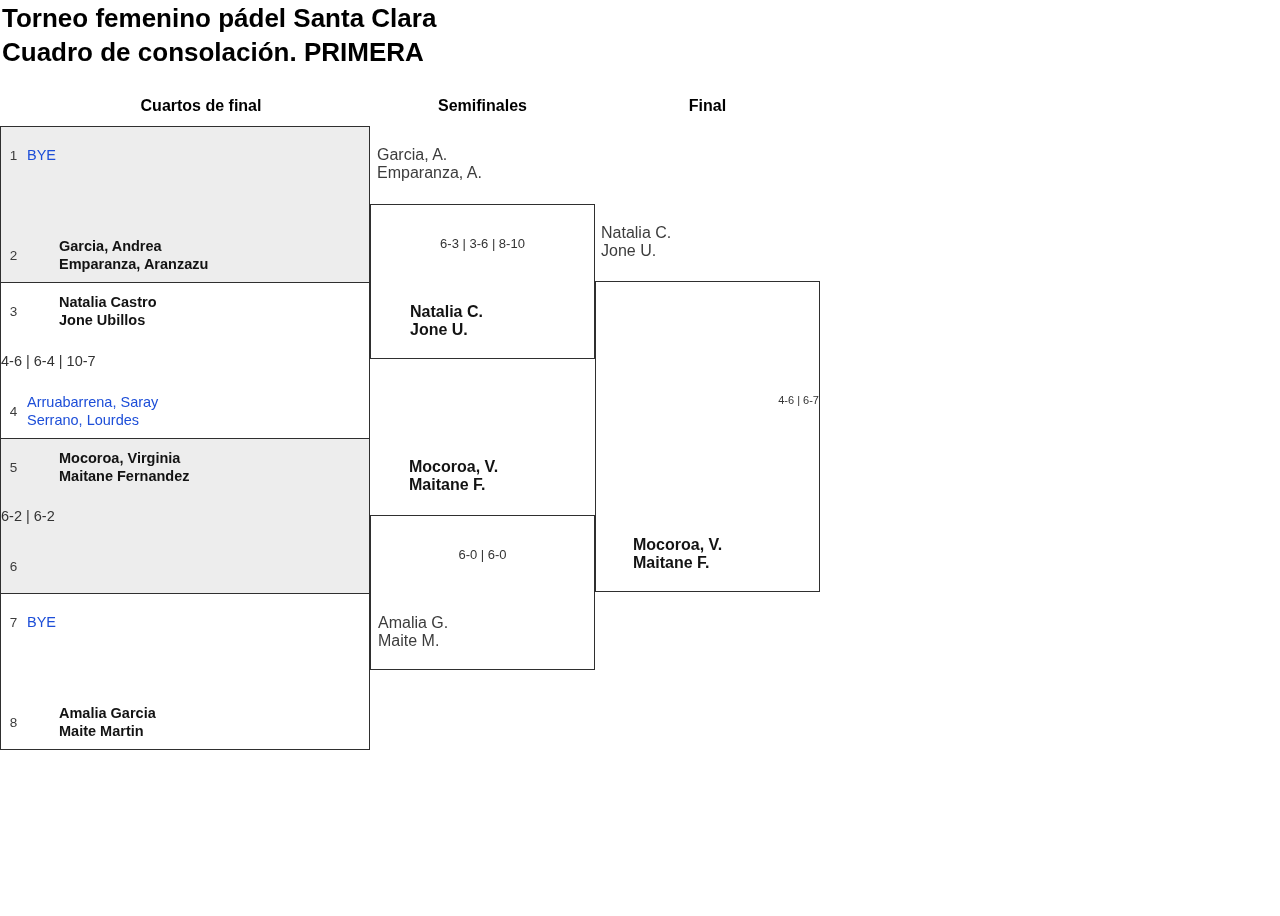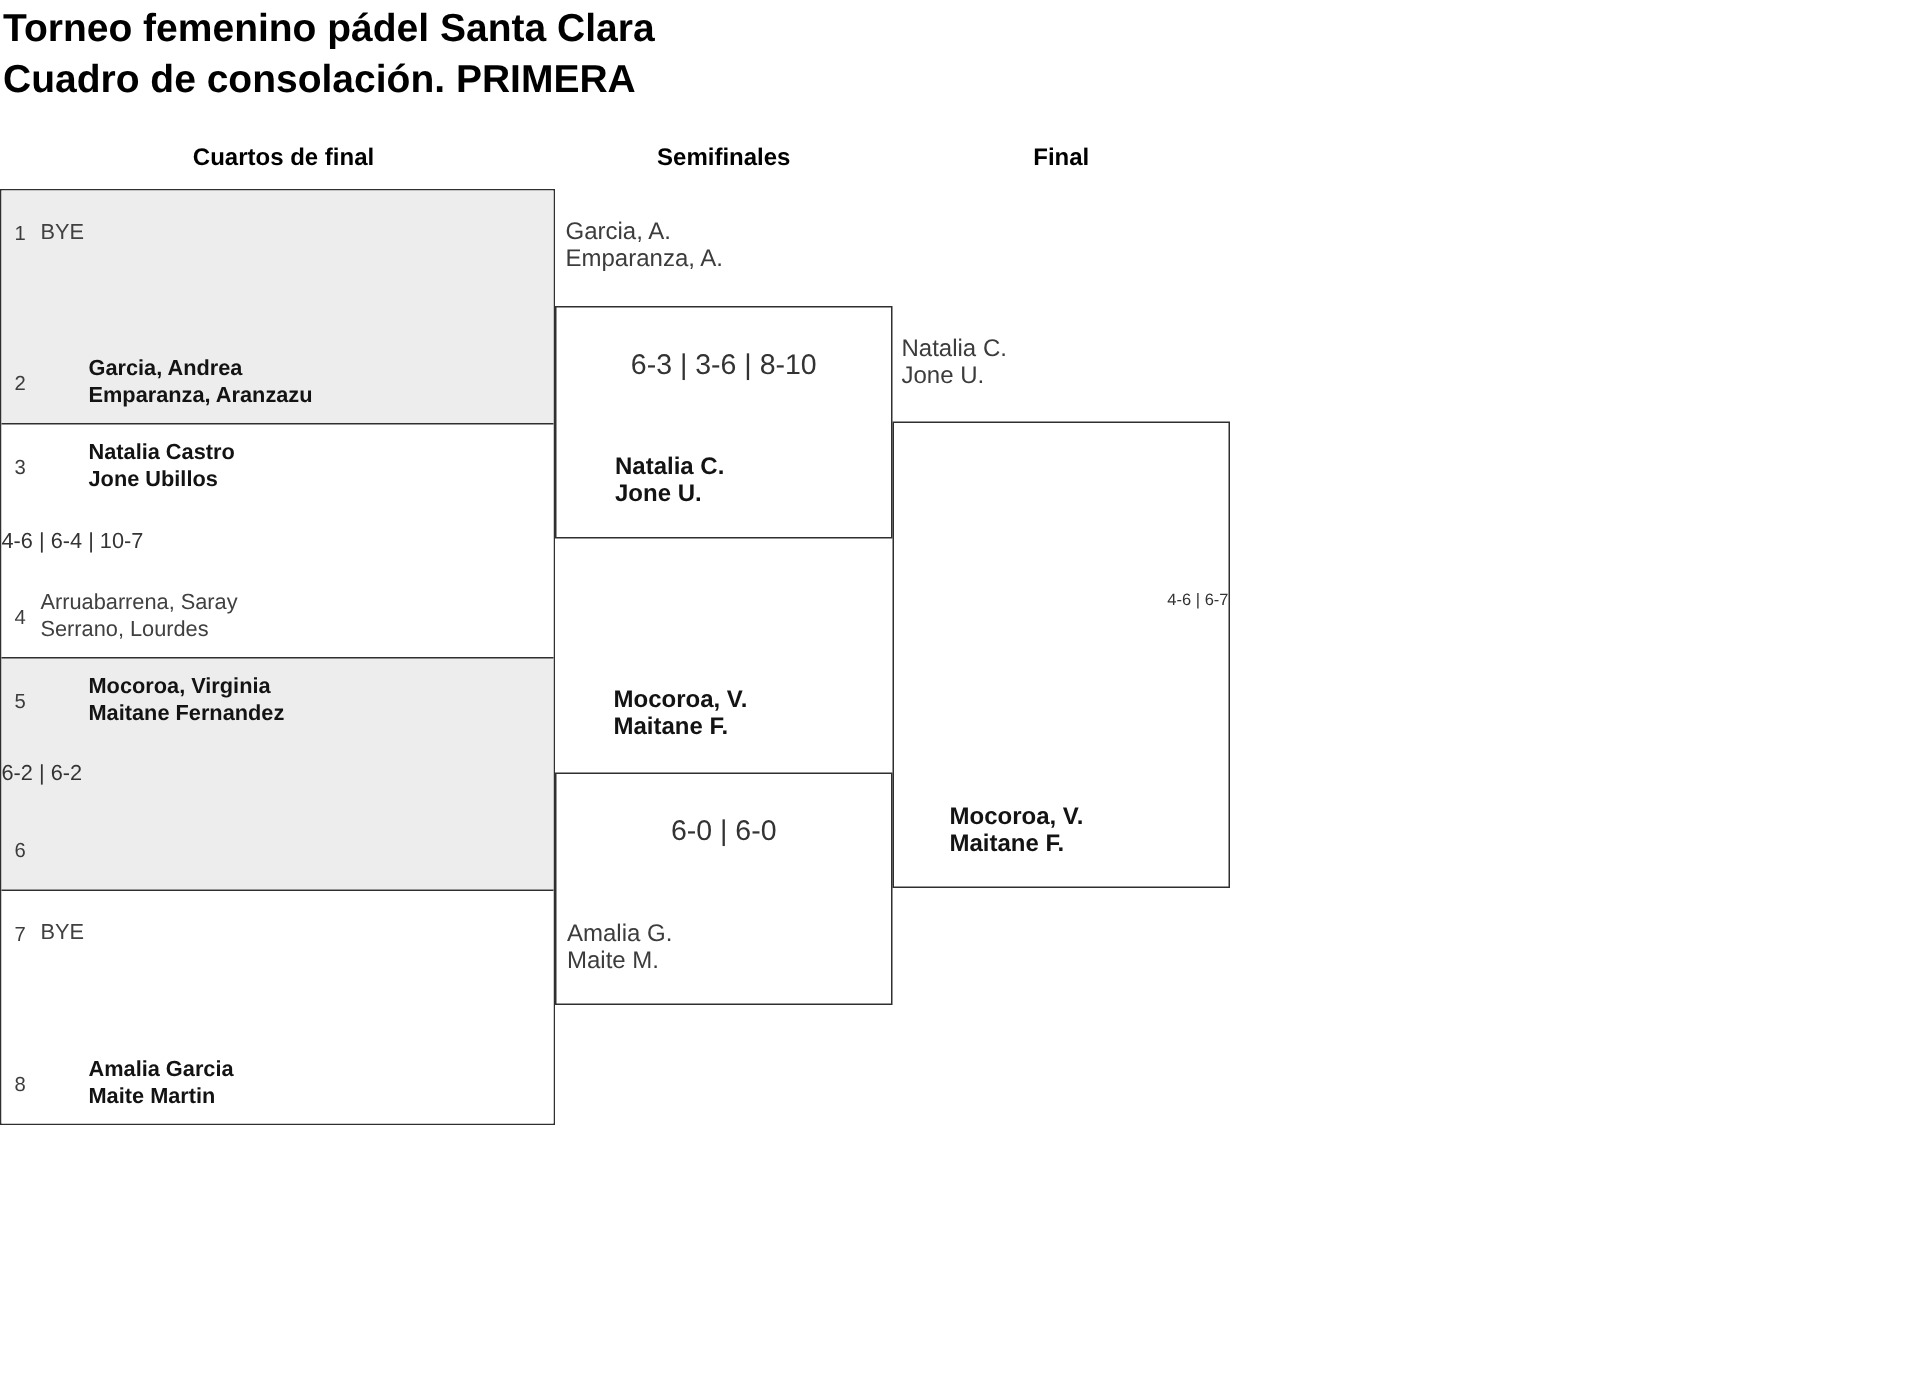--- a/index.html
+++ b/index.html
@@ -5,47 +5,47 @@
   * { margin:0; padding:0; box-sizing:border-box; }
   html,body { background:#fff; }
   .page {
     position:relative; width:1280px; height:780px; overflow:hidden;
     background:#fff; font-family:"Liberation Sans", sans-serif; color:#3c3c3c;
   }
   .title { position:absolute; left:2px; top:1px; font-size:26px; line-height:34px;
            font-weight:700; color:#000; }
   .round-header { position:absolute; top:96px; height:20px; font-size:16px; line-height:20px;
                   font-weight:700; color:#000; text-align:center; }
-  .rh-q { left:4px; width:370px; }
+  .rh-q { left:16px; width:370px; }
   .rh-s { left:370px; width:225px; }
   .rh-f { left:595px; width:225px; }
 
   
   .qcol { position:absolute; left:0; top:126px; width:370px; border:1px solid #2f2f2f; background:#fff; }
   .qm  { position:relative; height:155px; background:#fff; }
   .qm2, .qm4 { height:156px; }
   .qm + .qm { border-top:1px solid #2f2f2f; }
   .qm.shaded { background:#ededed; }
   .prow { position:absolute; left:0; right:0; height:36px; }
   .p-top { top:10px; }
   .p-bottom { bottom:9px; }
   .seed { position:absolute; left:4px; top:0; width:17px; height:36px; display:flex;
           align-items:center; justify-content:center; font-size:13.5px; color:#3c3c3c; }
   .names { position:absolute; left:26px; top:0; height:36px; display:flex; flex-direction:column;
-           justify-content:center; font-size:14.5px; line-height:18px; color:#404040; white-space:nowrap; }
+           justify-content:center; font-size:14.5px; line-height:18px; color:#1d4ed8; white-space:nowrap; }
   .names.winner, .adv.winner { font-weight:700; color:#131313;margin-left:32px; }
   .qscore { position:absolute; left:0; right:0; top:50%; margin-top:-9px; line-height:18px;
             text-align:left; font-size:14.5px; color:#333; }
 
   
   .sf-box { position:absolute; width:225px; height:155px; border:1px solid #2f2f2f; background:#fff; }
   .sf1-box { left:370px; top:204px; }
   .sf2-box { left:370px; top:515px; }
   .sf-score { position:absolute; left:0; right:0; top:0; height:77px; display:flex;
-              align-items:center; justify-content:center; font-size:19px; color:#333; }
+              align-items:center; justify-content:center; font-size:13px; color:#333; }
   .sf-inner-label { position:absolute; left:7px; top:98px; }
   .final-box { position:absolute; left:595px; top:281px; width:225px; height:311px;
                border:1px solid #2f2f2f; background:transparent; }
   .final-score { position:absolute; left:0; right:0; top:109px; line-height:18px;
                  text-align:right; font-size:11px; color:#333; }
 
   
   .adv { position:absolute; font-size:16px; line-height:18px; color:#3c3c3c; white-space:nowrap; }
   .sf1-top-label { left:377px; top:146px; }
   .sf2-top-label { left:377px; top:458px; }

